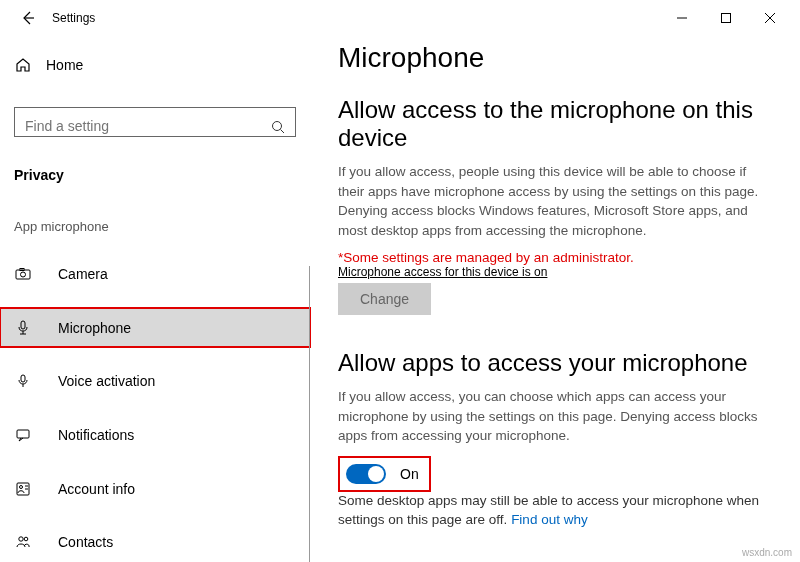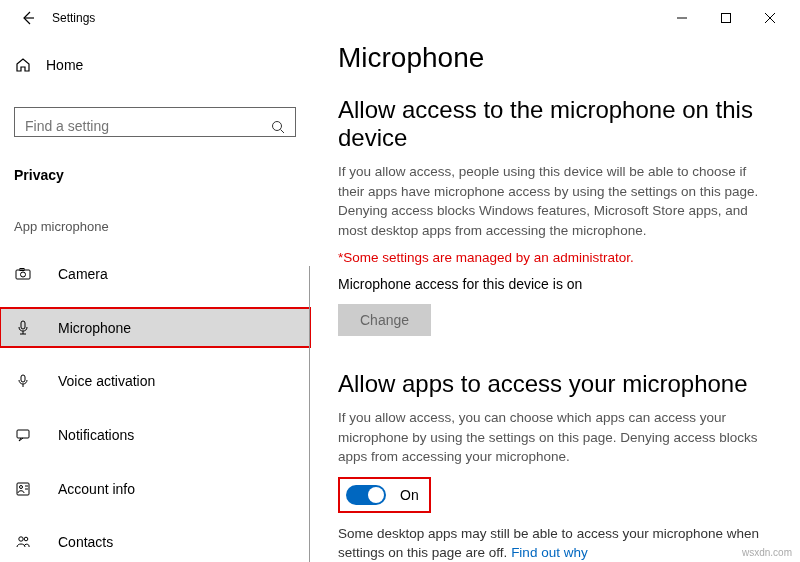--- a/index.html
+++ b/index.html
@@ -21,24 +21,24 @@
     .section-label { padding: 4px 14px; font-size: 14px; font-weight: 600; color: #000; }
     .subsection-label { padding: 18px 14px 6px; font-size: 13px; color: #555; }
     .nav-item { display: flex; align-items: center; padding: 0 14px; height: 42px; }
     .nav-item .icon { width: 18px; display: flex; align-items: center; justify-content: center; color: #000; }
     .nav-item .lbl { margin-left: 26px; font-size: 14px; }
     .nav-item.selected { background: #d9d9d9; outline: 2px solid #e00000; outline-offset: -1px; }
     .main { flex: 1; padding: 6px 28px 0 28px; overflow-y: auto; }
     h1.page-title { font-size: 28px; font-weight: 400; margin-bottom: 22px; }
     h2.subhead { font-size: 24px; font-weight: 400; margin-bottom: 10px; }
     p.desc { font-size: 13.5px; color: #555; line-height: 1.45; margin-bottom: 10px; max-width: 430px; }
-    .warn { color: #e00000; font-size: 13.5px; margin-bottom: 11px; }
-    .status-line { font-size: 14px; margin-bottom: 12px; }
+    .warn { color: #e00000; font-size: 13.5px; margin-bottom: 0; }
+    .status-line { font-size: 12px; margin-bottom: 4px; text-decoration: underline; }
     .change-btn { background: #ccc; border: none; color: #666; font-size: 14px; padding: 8px 22px; margin-bottom: 34px; cursor: default; text-align: right; }
-    .toggle-wrap { display: inline-flex; align-items: center; padding: 6px 10px 6px 6px; border: 2px solid #e00000; margin-bottom: 12px; }
+    .toggle-wrap { display: inline-flex; align-items: center; padding: 6px 10px 6px 6px; border: 2px solid #e00000; }
     .toggle { width: 40px; height: 20px; background: #0067c0; border-radius: 10px; position: relative; margin-right: 14px; }
     .toggle .knob { position: absolute; right: 2px; top: 2px; width: 16px; height: 16px; background: #fff; border-radius: 50%; }
     .toggle-label { font-size: 14px; }
     .footnote { font-size: 13.5px; color: #333; line-height: 1.4; max-width: 430px; }
     .footnote a { color: #0067c0; text-decoration: none; }
     .watermark { position: absolute; bottom: 4px; right: 8px; font-size: 10px; color: #aaa; }
     svg { display: block; }
   </style>
 </head>
 <body>

